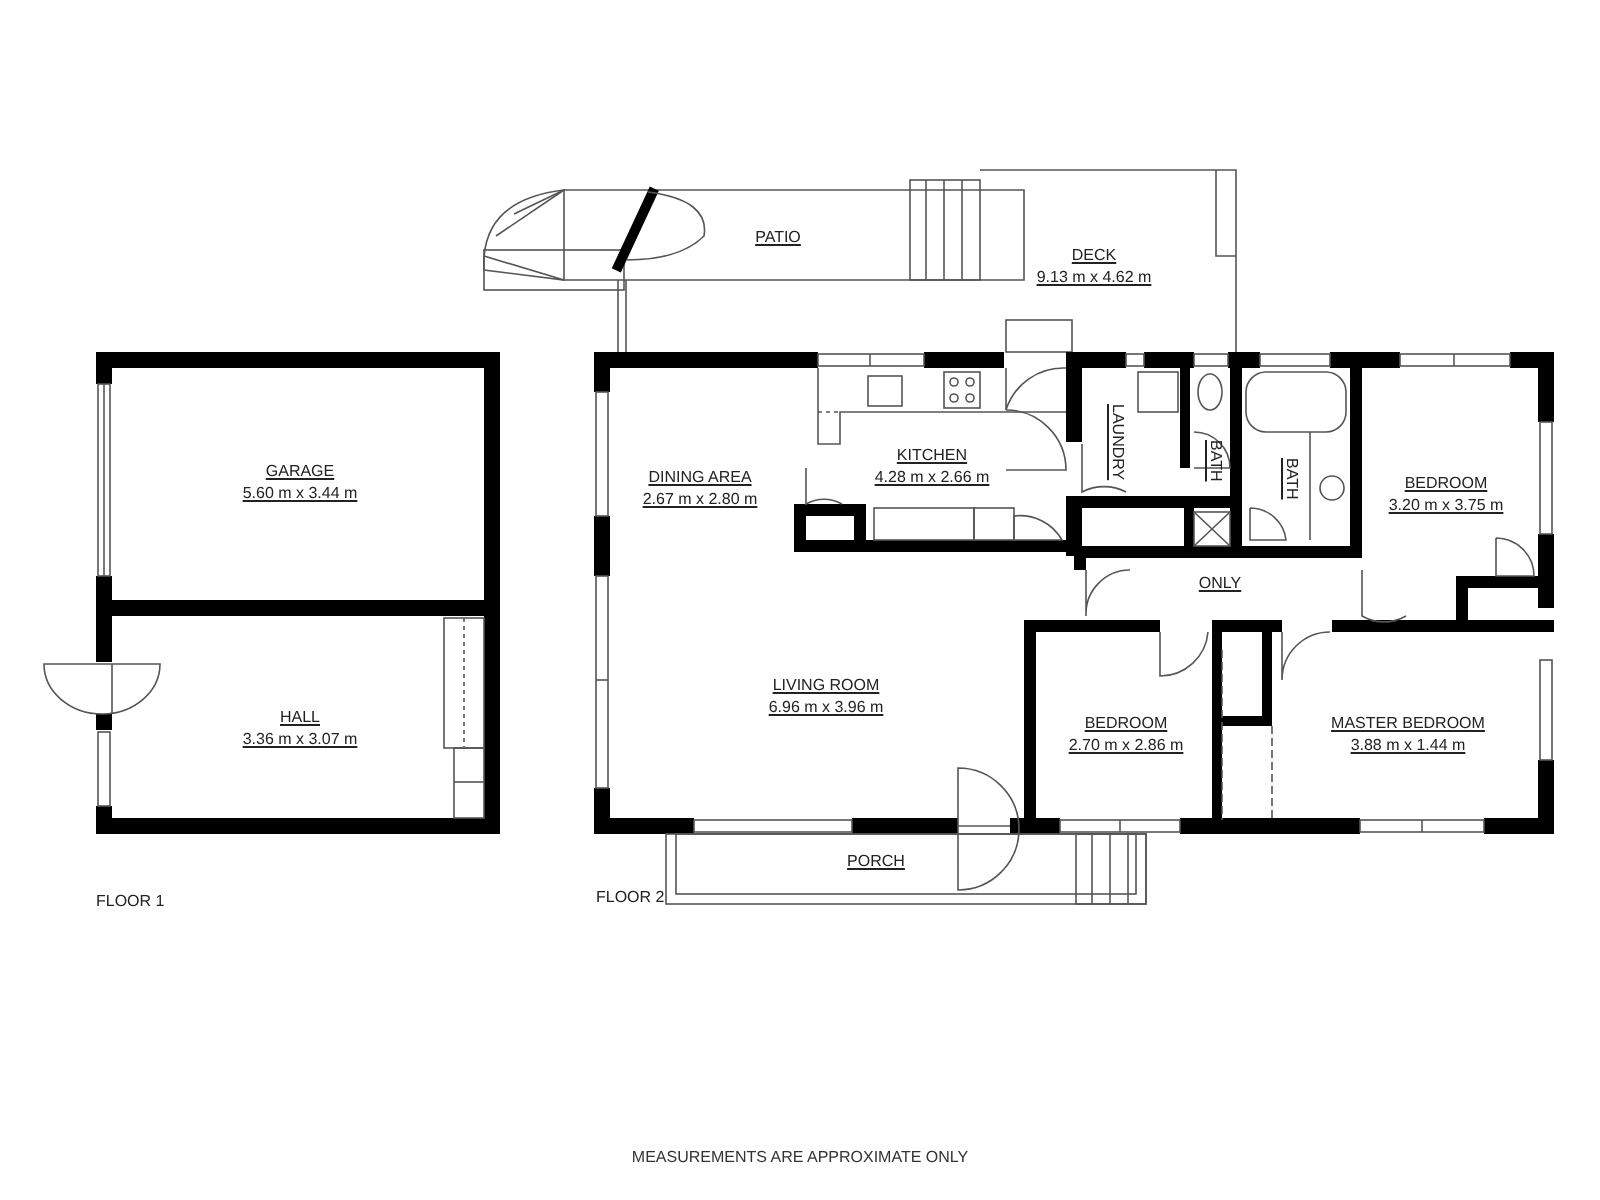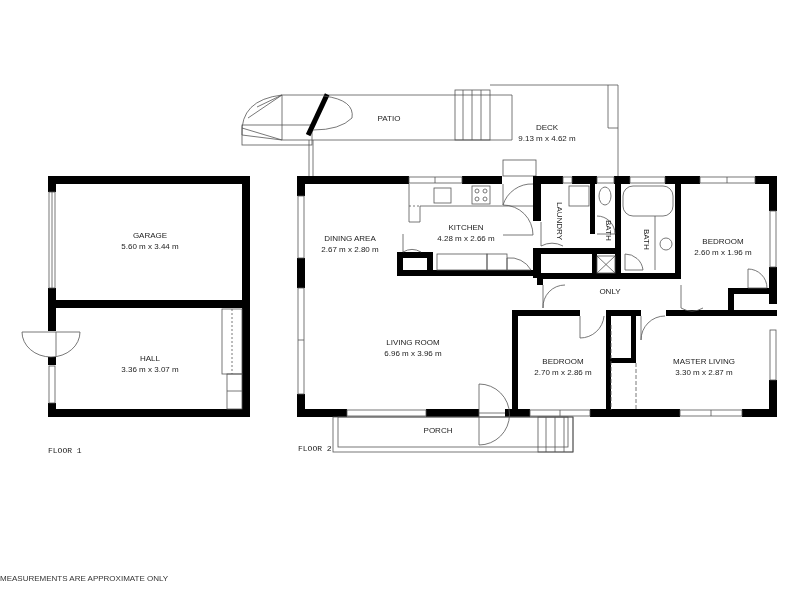--- a/index.html
+++ b/index.html
@@ -1,23 +1,23 @@
 <!DOCTYPE html>
 <html><head>
 <meta charset="utf-8">
 <style>
   html,body{margin:0;padding:0;background:#ffffff;}
   body{width:800px;height:600px;position:relative;overflow:hidden;font-family:"Liberation Sans",sans-serif;}
   #plan{position:absolute;left:0;top:0;}
-  .lbl{position:absolute;font-size:8px;color:#222;text-align:center;line-height:11px;white-space:nowrap;transform:translateX(-50%);}
+  .lbl{position:absolute;font-size:8px;color:#222;text-align:center;line-height:11px;white-space:nowrap;transform:translateX(-50%);text-decoration:underline;}
   .lbl .nm{display:block;}
   .lbl .dm{display:block;}
   .vert{writing-mode:vertical-rl;transform:translateX(-50%);}
-  .floor{position:absolute;font-size:8px;color:#222;font-family:Liberation Mono, monospace;}
-  .note{position:absolute;left:0;width:800px;top:574px;font-size:8px;color:#333;}
+  .floor{position:absolute;font-size:8px;color:#222;}
+  .note{position:absolute;left:0;width:800px;top:574px;text-align:center;font-size:8px;color:#333;}
 </style>
 </head>
 <body>
 
 <svg id="plan" width="800" height="600" viewBox="0 0 800 600">
   <g fill="none" stroke="#555" stroke-width="0.8">
 
     <g>
       <rect x="48" y="176" width="202" height="8" fill="#000" stroke="none"></rect>
       <rect x="48" y="409" width="202" height="8" fill="#000" stroke="none"></rect>
@@ -206,35 +206,35 @@
   <span class="nm">LAUNDRY</span>
 </div>
 <div class="lbl vert" style="left:608px;top:220px">
   <span class="nm">BATH</span>
 </div>
 <div class="lbl vert" style="left:646px;top:229px">
   <span class="nm">BATH</span>
 </div>
 <div class="lbl" style="left:723px;top:236px">
   <span class="nm">BEDROOM</span>
-  <span class="dm">2.60 m x 1.96 m</span>
+  <span class="dm">3.20 m x 3.75 m</span>
 </div>
 <div class="lbl" style="left:610px;top:286px">
   <span class="nm">ONLY</span>
 </div>
 <div class="lbl" style="left:413px;top:337px">
   <span class="nm">LIVING ROOM</span>
   <span class="dm">6.96 m x 3.96 m</span>
 </div>
 <div class="lbl" style="left:563px;top:356px">
   <span class="nm">BEDROOM</span>
   <span class="dm">2.70 m x 2.86 m</span>
 </div>
 <div class="lbl" style="left:704px;top:356px">
-  <span class="nm">MASTER LIVING</span>
-  <span class="dm">3.30 m x 2.87 m</span>
+  <span class="nm">MASTER BEDROOM</span>
+  <span class="dm">3.88 m x 1.44 m</span>
 </div>
 <div class="lbl" style="left:438px;top:425px">
   <span class="nm">PORCH</span>
 </div>
 <div class="floor" style="left:298px;top:444px">FLOOR 2</div>
 
 <div class="note">MEASUREMENTS ARE APPROXIMATE ONLY</div>
 
 </body></html>

